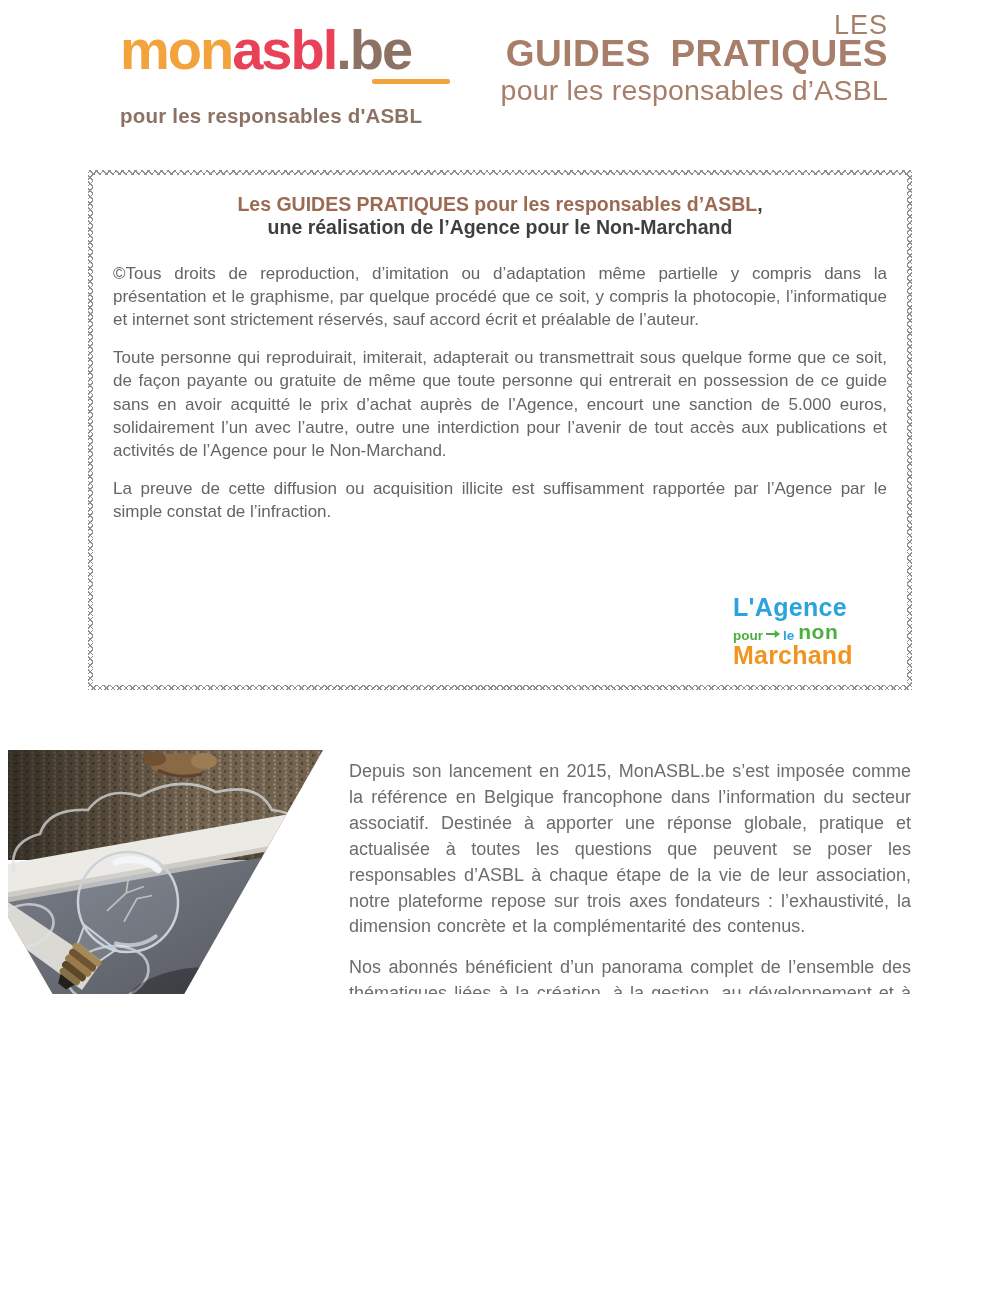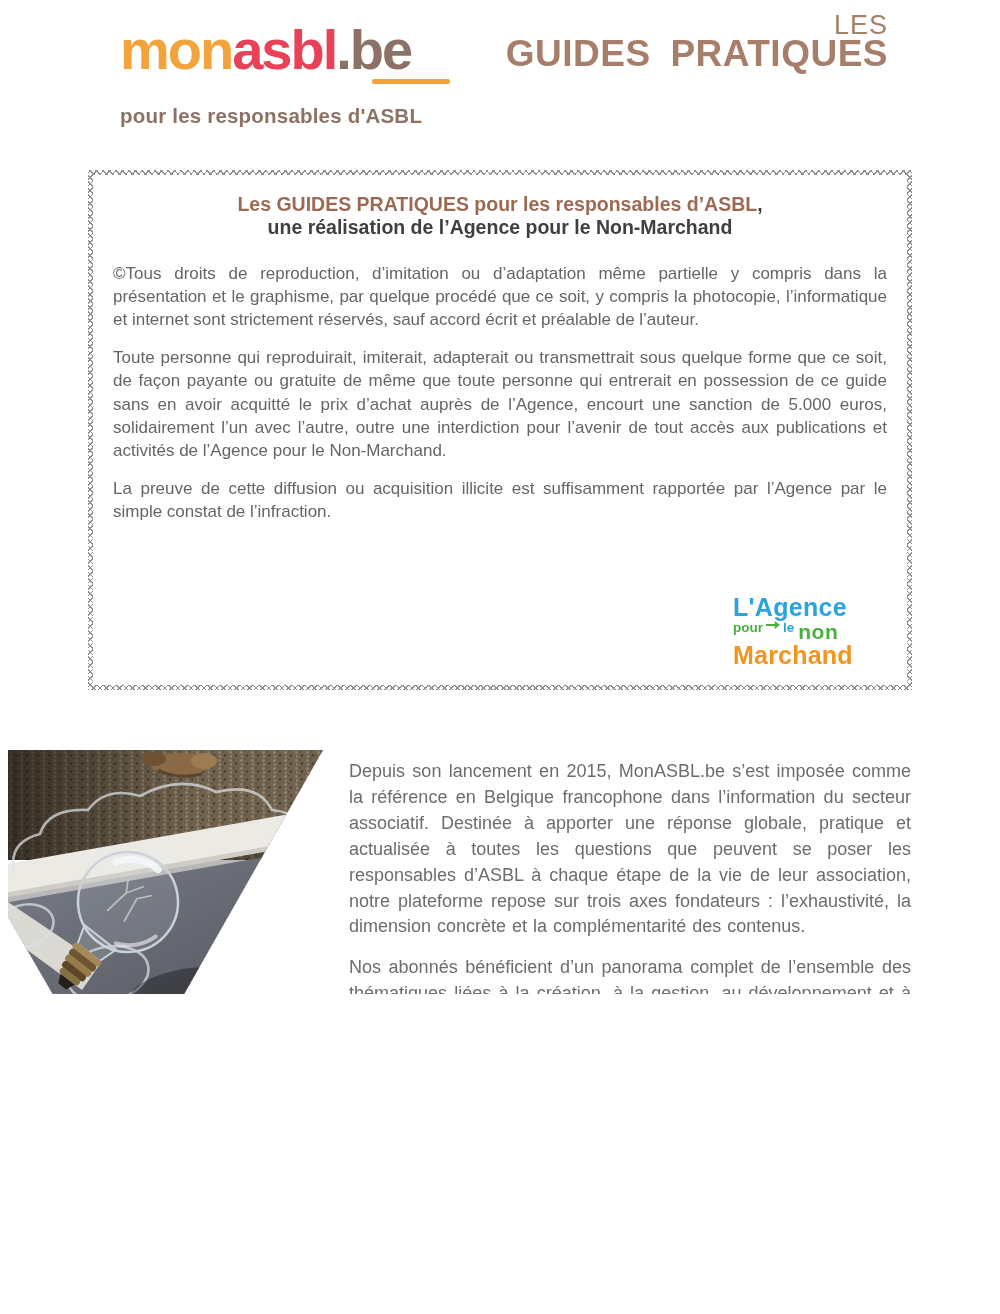--- a/index.html
+++ b/index.html
@@ -24,21 +24,21 @@
       repeating-linear-gradient(-45deg,#8f8f8f 0 1.2px,transparent 1.2px 4.6px);}
   .notice-inner{position:relative;background:#fff;width:100%;height:100%;box-sizing:border-box;padding:16px 20px 0;}
   .notice-heading{text-align:center;font-size:19.5px;font-weight:700;line-height:1.18;margin:2px 0 23px;color:#3E3F41;}
   .nh1{color:#9C6A52;}
   .notice-inner p{font-size:17px;line-height:1.36;color:#646568;text-align:justify;margin:0 0 15px;}
   .plain{text-align:left !important;}
   .copyright-line{margin-bottom:19px !important;}
 
   .anm-logo{position:absolute;left:640px;top:420px;line-height:1;font-weight:700;}
   .anm-l1{color:#2BA3DC;font-size:25px;letter-spacing:.3px;}
-  .anm-l2{margin-top:1px;display:flex;gap:2px;}
+  .anm-l2{margin-top:1px;display:flex;align-items:flex-end;gap:2px;}
   .anm-pour{color:#4CAE3E;font-size:13.5px;}
   .anm-arrow{display:inline-block;width:14px;height:8px;background:#4CAE3E;margin:0 1px 4px 1px;
              clip-path:polygon(0 38%,62% 38%,62% 0,100% 50%,62% 100%,62% 62%,0 62%);}
   .anm-le{color:#2BA3DC;font-size:13.5px;}
   .anm-non{color:#4CAE3E;font-size:21px;letter-spacing:.5px;margin-left:2px;}
   .anm-l3{color:#F3941E;font-size:25px;margin-top:1px;letter-spacing:.2px;}
 
   
   .bottom{position:absolute;left:8px;top:750px;width:1000px;height:564px;}
   .collage{position:absolute;left:0;top:0;width:337px;height:564px;}
@@ -59,20 +59,21 @@
     <div class="brand-word">
       <span style="color:#F2A33C">mon</span><span style="color:#E94157">asbl</span><span style="color:#8C7264">.be</span>
     </div>
     <div class="brand-underline"></div>
     <div class="brand-tagline">pour les responsables d'ASBL</div>
   </div>
 
   <div class="series">
     <div class="series-sup">LES</div>
     <div class="series-title">GUIDES PRATIQUES</div>
+    <div class="series-sub">pour les responsables d’ASBL</div>
   </div>
 
   <div class="notice-frame">
     <div class="notice-inner">
       <div class="notice-heading">
         <span class="nh1">Les GUIDES PRATIQUES pour les responsables d’ASBL</span><span>,</span><br>
         <span>une réalisation de l’Agence pour le Non-Marchand</span>
       </div>
       <p>©Tous droits de reproduction, d’imitation ou d’adaptation même partielle y compris dans la présentation et le graphisme, par quelque procédé que ce soit, y compris la photocopie, l’informatique et internet sont strictement réservés, sauf accord écrit et préalable de l’auteur.</p>
       <p>Toute personne qui reproduirait, imiterait, adapterait ou transmettrait sous quelque forme que ce soit, de façon payante ou gratuite de même que toute personne qui entrerait en possession de ce guide sans en avoir acquitté le prix d’achat auprès de l’Agence, encourt une sanction de 5.000 euros, solidairement  l’un avec l’autre, outre une interdiction pour l’avenir de tout accès aux publications et activités de l’Agence pour le Non-Marchand.</p>

